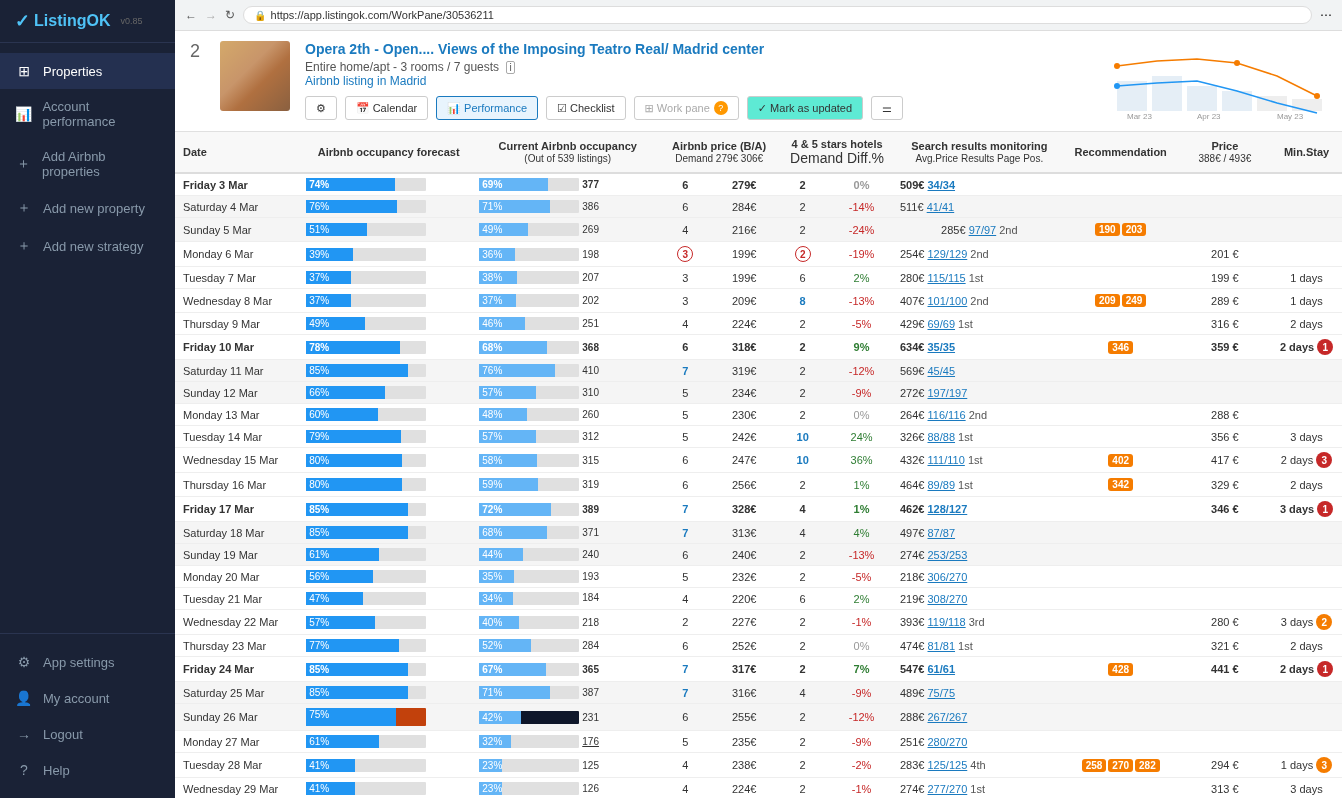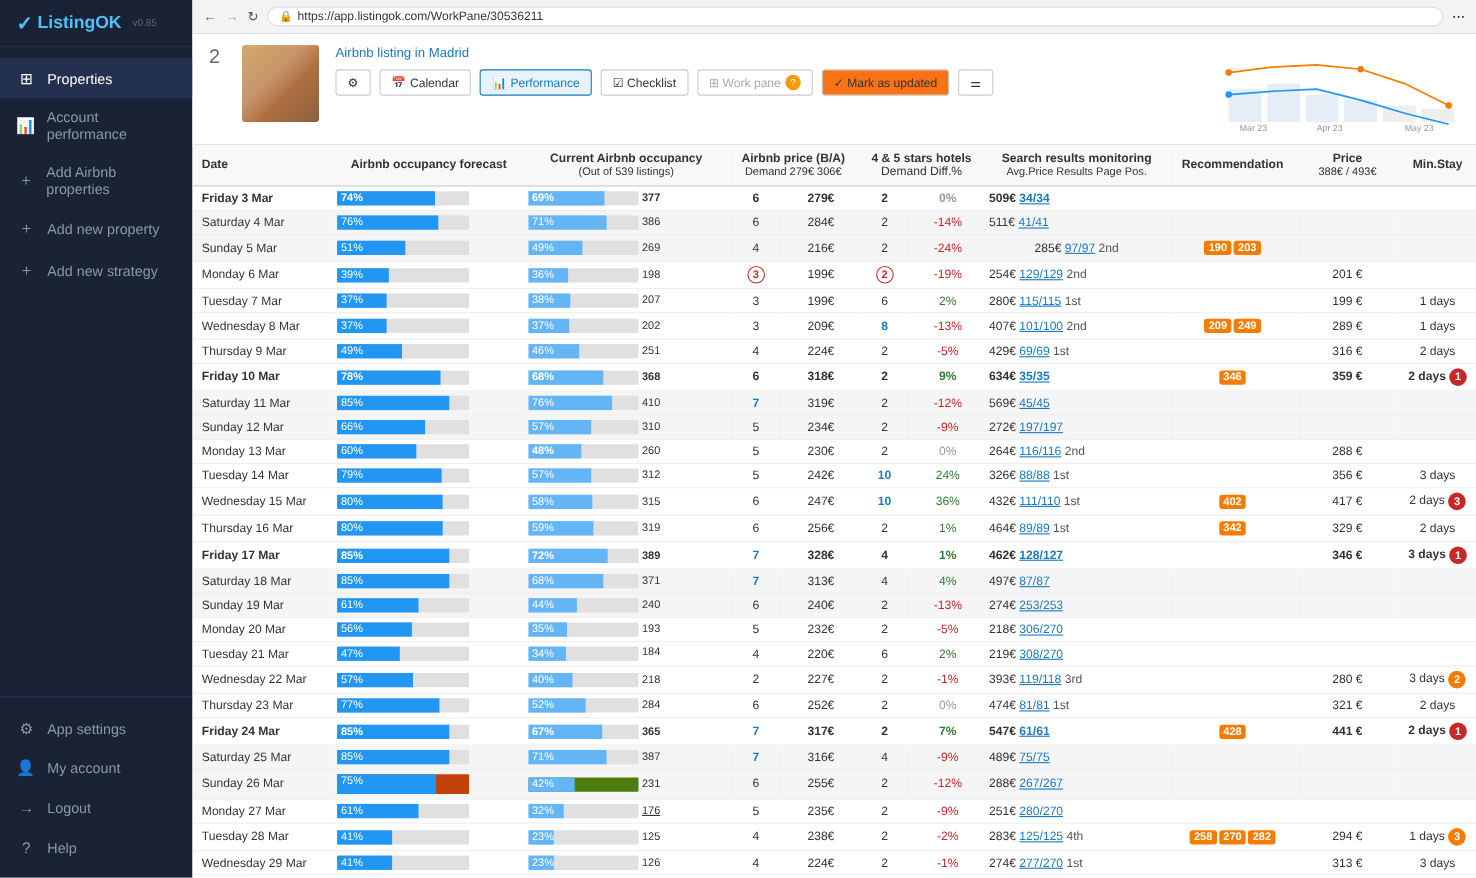--- a/index.html
+++ b/index.html
@@ -77,21 +77,21 @@
       padding: 4px 10px;
       border-radius: 3px;
       font-size: 11px;
       cursor: pointer;
       display: flex;
       align-items: center;
       gap: 4px;
       color: #333;
     }
     .action-btn.active { background: #e8f4fd; border-color: #1a7abf; color: #1a7abf; }
-    .btn-mark-updated { background: #f97316; border: 1px solid #ccc; }
+    .btn-mark-updated { background: #5eead4; border: 1px solid #ccc; }
     .header-chart {
       width: 220px;
       height: 80px;
       position: relative;
     }
     
     
     .table-container { flex: 1; overflow-y: auto; overflow-x: hidden; }
     table { width: 100%; border-collapse: collapse; font-size: 11px; }
     thead th {
@@ -181,20 +181,25 @@
     </div>
     <span style="cursor:pointer;">⋯</span>
   </div>
 
   <div class="listing-header">
     <span class="listing-number">2</span>
     <div class="listing-thumb">
       <div class="listing-thumb-img"></div>
     </div>
     <div class="listing-info">
+      <div class="listing-title">Opera 2th - Open.... Views of the Imposing Teatro Real/ Madrid center</div>
+      <div class="listing-subtitle">
+        <span>Entire home/apt - 3 rooms / 7 guests</span>
+        <span style="margin-left:4px;border:1px solid #aaa;border-radius:2px;padding:0 2px;font-size:10px;">i</span>
+      </div>
       <a class="listing-link">Airbnb listing in Madrid</a>
       <div class="listing-actions">
         <button class="action-btn">⚙</button>
         <button class="action-btn">📅 Calendar</button>
         <button class="action-btn active">📊 Performance</button>
         <button class="action-btn">☑ Checklist</button>
         <button class="action-btn" style="color:#aaa;">⊞ Work pane <span style="background:#ff9800;color:#fff;border-radius:50%;width:14px;height:14px;display:inline-flex;align-items:center;justify-content:center;font-size:9px;">?</span></button>
         <button class="action-btn btn-mark-updated">✓ Mark as updated</button>
         <button class="action-btn">⚌</button>
       </div>
@@ -227,21 +232,21 @@
   </div>
 
   <div class="table-container">
     <table>
       <thead>
         <tr>
           <th style="min-width:110px;">Date</th>
           <th style="min-width:140px;">Airbnb occupancy forecast</th>
           <th style="min-width:160px;">Current Airbnb occupancy<br><span style="font-weight:normal;font-size:10px;">(Out of 539 listings)</span></th>
           <th colspan="2">Airbnb price (B/A)<br><span style="font-weight:normal;font-size:10px;">Demand 279€ 306€</span></th>
-          <th colspan="2">4 &amp; 5 stars hotels<br><span style="font-weight:normal;font-size:11px;margin-top:12px;">Demand Diff.%</span></th>
+          <th colspan="2">4 &amp; 5 stars hotels<br><span style="font-weight:normal;font-size:14px;margin-top:12px;">Demand Diff.%</span></th>
           <th style="min-width:120px;">Search results monitoring<br><span style="font-weight:normal;font-size:10px;">Avg.Price Results Page Pos.</span></th>
           <th style="min-width:70px;">Recommendation</th>
           <th style="min-width:80px;">Price<br><span style="font-weight:normal;font-size:10px;">388€ / 493€</span></th>
           <th style="min-width:60px;">Min.Stay</th>
         </tr>
       </thead>
       <tbody id="table-body">
       <tr class="friday">
             <td style="font-weight: bold;">Friday 3 Mar</td>
             <td>
@@ -529,21 +534,21 @@
     <div style="width:120px;height:13px;background:#e0e0e0;position:relative;border-radius:1px;">
       <div style="width:60%;background:#2196f3;height:100%;position:absolute;left:0;top:0;"></div>
       <span style="position:absolute;left:3px;top:0;font-size:10px;color:#fff;line-height:13px;z-index:2;">60%</span>
     </div>
   </div>
             </td>
             <td>
               <div style="display:flex;align-items:center;gap:3px;">
     <div style="width:100px;height:13px;background:#e0e0e0;position:relative;border-radius:1px;">
       <div style="width:48%;background:#64b5f6;height:100%;position:absolute;left:0;top:0;"></div>
-      <span style="position:absolute;left:3px;top:0;font-size:10px;color:#fff;line-height:13px;z-index:2;font-weight:bold;">48%</span>
+      <span style="position:absolute;left:3px;top:0;font-size:10px;color:#fff;line-height:13px;z-index:2;">48%</span>
     </div>
     <span style="font-size:10px;color:#333;">260</span>
   </div>
             </td>
             <td>5</td>
             <td>230€</td>
             <td>2</td>
             <td style="color: rgb(153, 153, 153);">0%</td>
             <td style="text-align: left;"><span style="color:#333;">264€</span>&nbsp;<a style="color:#1a7abf;text-decoration:underline;cursor:pointer;">116/116</a>&nbsp;<span style="color:#555;">2nd</span></td>
             <td></td>
@@ -891,21 +896,21 @@
             <td>
               <div style="display:flex;align-items:center;gap:3px;">
     <div style="width:120px;height:18px;background:#c2410c;position:relative;border-radius:1px;">
       <div style="width:75%;background:#2196f3;height:100%;position:absolute;left:0;top:0;"></div>
       <span style="position:absolute;left:3px;top:0;font-size:10px;color:#fff;line-height:13px;z-index:2;">75%</span>
     </div>
   </div>
             </td>
             <td>
               <div style="display:flex;align-items:center;gap:3px;">
-    <div style="width:100px;height:13px;background:#4d7c0f;position:relative;border-radius:1px;">
+    <div style="width:100px;height:13px;background:#0f172a;position:relative;border-radius:1px;">
       <div style="width:42%;background:#64b5f6;height:100%;position:absolute;left:0;top:0;"></div>
       <span style="position:absolute;left:3px;top:0;font-size:10px;color:#fff;line-height:13px;z-index:2;">42%</span>
     </div>
     <span style="font-size:10px;color:#333;">231</span>
   </div>
             </td>
             <td>6</td>
             <td>255€</td>
             <td>2</td>
             <td style="color: rgb(198, 40, 40);">-12%</td>

